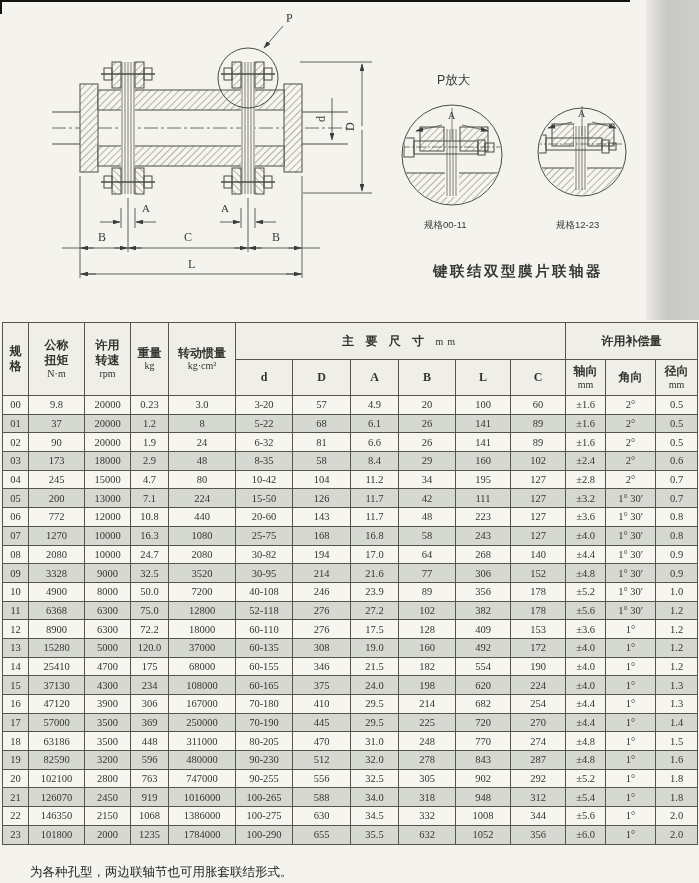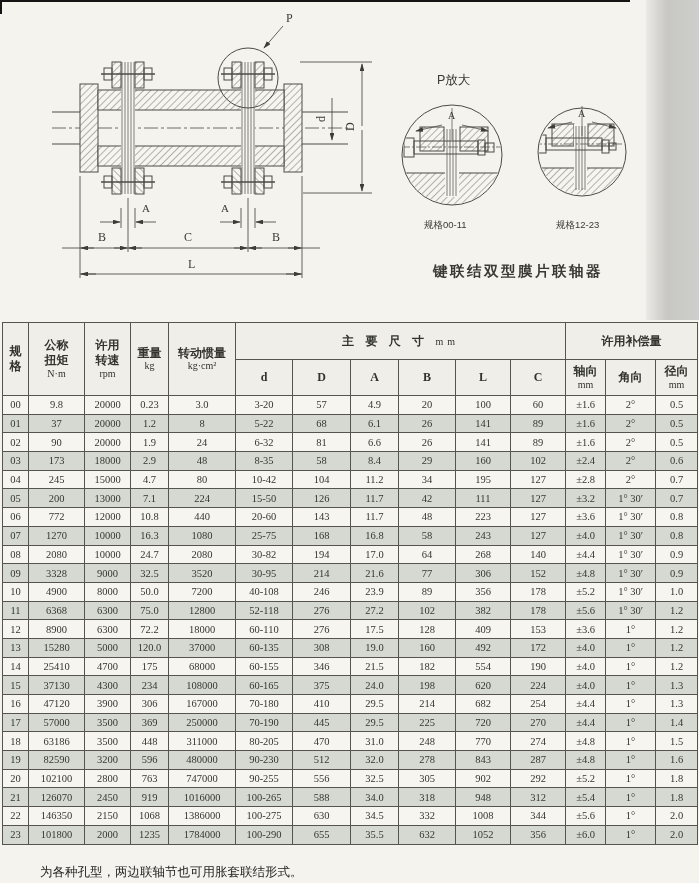--- a/index.html
+++ b/index.html
@@ -23,21 +23,21 @@
   #spec-table td{height:17.7px;padding:0;text-align:center;vertical-align:middle;
         font-family:"Liberation Serif",serif;font-size:10.5px;color:#34362f;}
   #spec-table tr.alt td{background:#d6d9d2;}
   #spec-table tr:not(.alt) td{background:#f6f5f0;}
   .hl{display:block;}
   .unit{display:block;font-weight:normal;font-size:10px;font-family:"Liberation Serif",serif;}
   .unit-inline{font-weight:normal;font-size:10px;font-family:"Liberation Serif",serif;}
   .dim-h{font-family:"Liberation Serif",serif;font-size:12.5px;font-weight:normal;}
   .note{position:absolute;font-size:12.5px;color:#232320;white-space:nowrap;}
   #note-line1{left:3px;top:882px;}
-  #note-line2{left:30px;top:864px;margin-left:10px;}
+  #note-line2{left:30px;top:864px;}
 </style>
 </head>
 <body>
 
 <div id="page">
 
   <div class="scan-top"></div>
   <div class="scan-left"></div>
   <div class="scan-right"></div>
 

